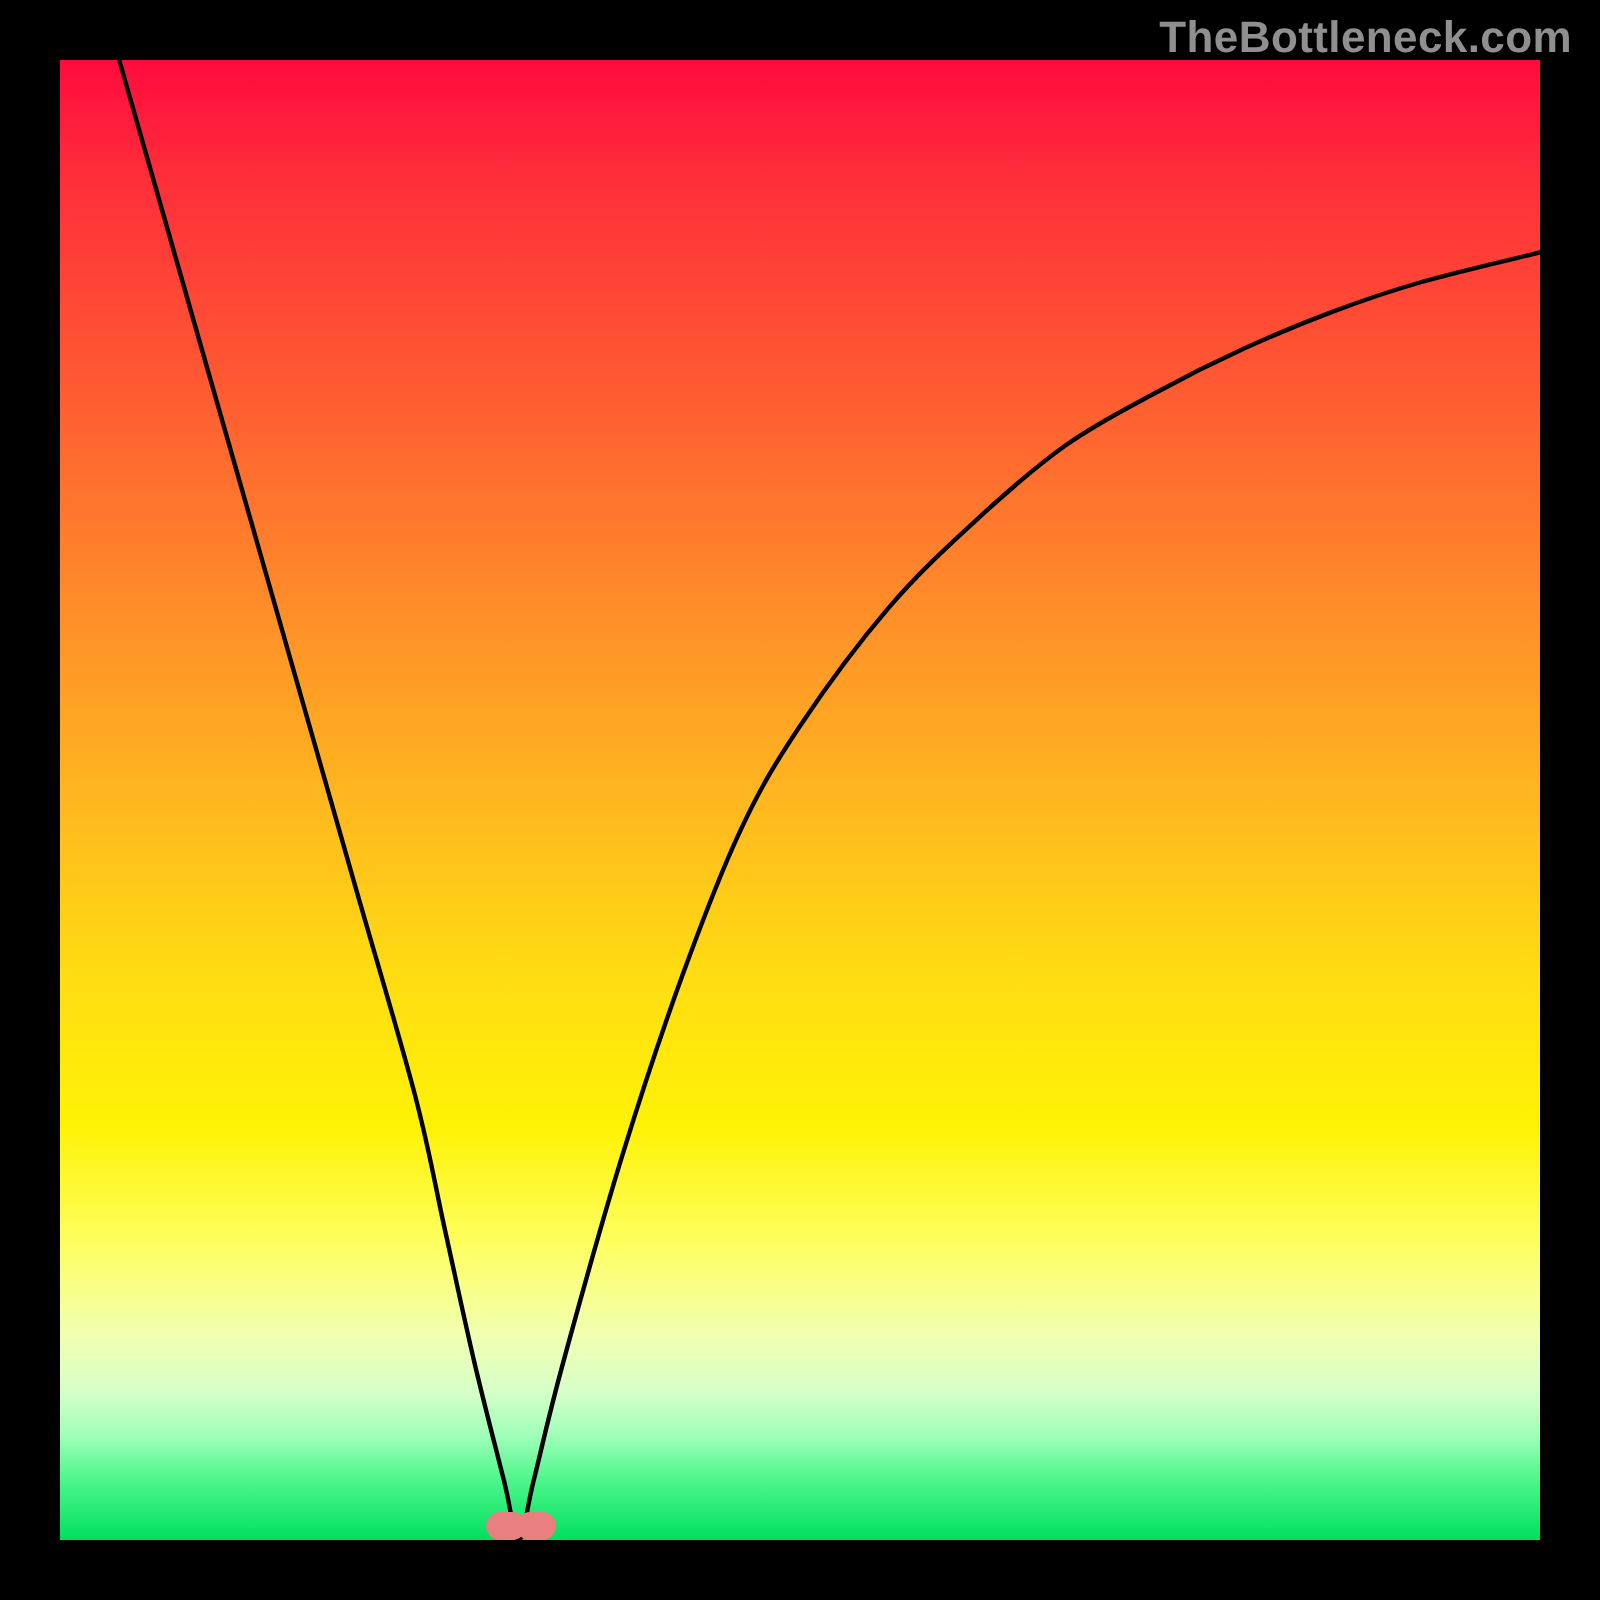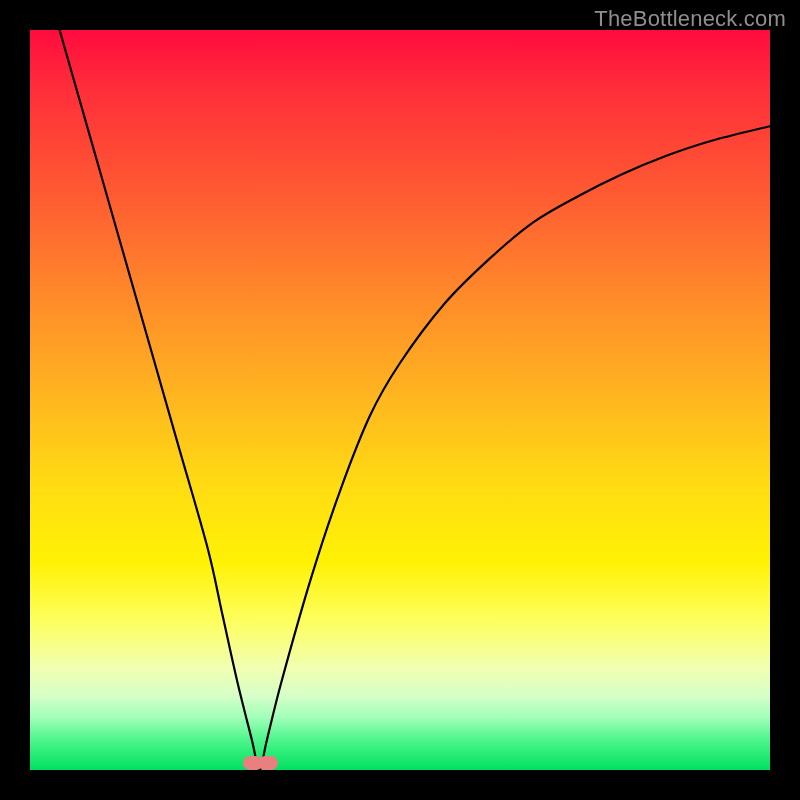--- a/index.html
+++ b/index.html
@@ -42,21 +42,21 @@
       #4cf58a 96%,
       #00e060 100%
     );
   }
   .watermark {
     position: absolute;
     top: 6px;
     right: 14px;
     color: #8f8f8f;
     font-size: 22px;
-    font-weight: 400;
+    font-weight: 700;
     letter-spacing: 0.2px;
     user-select: none;
   }
   svg.curve {
     position: absolute;
     left: 0;
     top: 0;
     width: 740px;
     height: 740px;
     overflow: visible;

